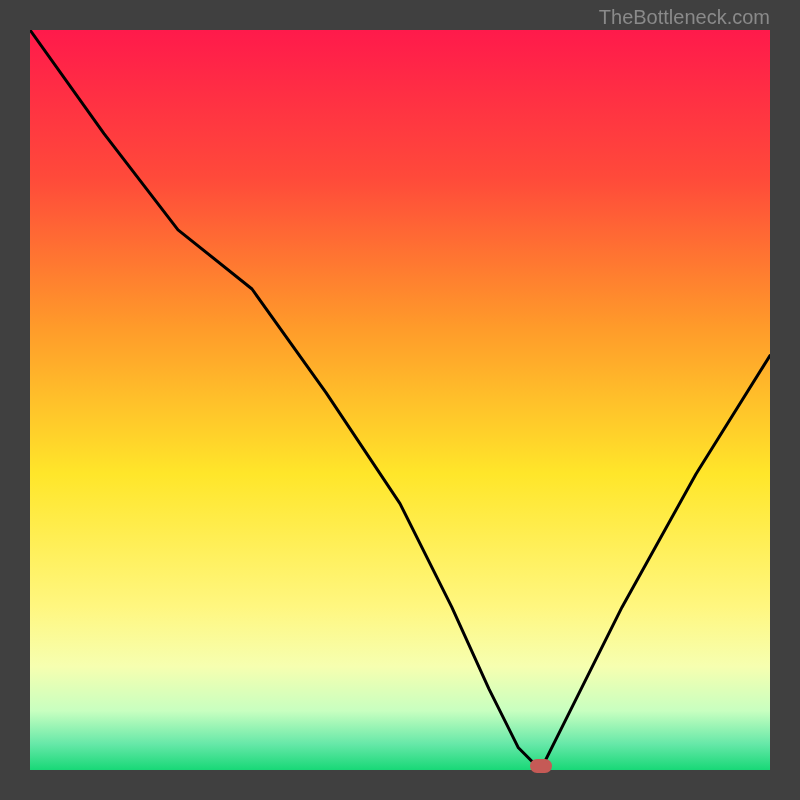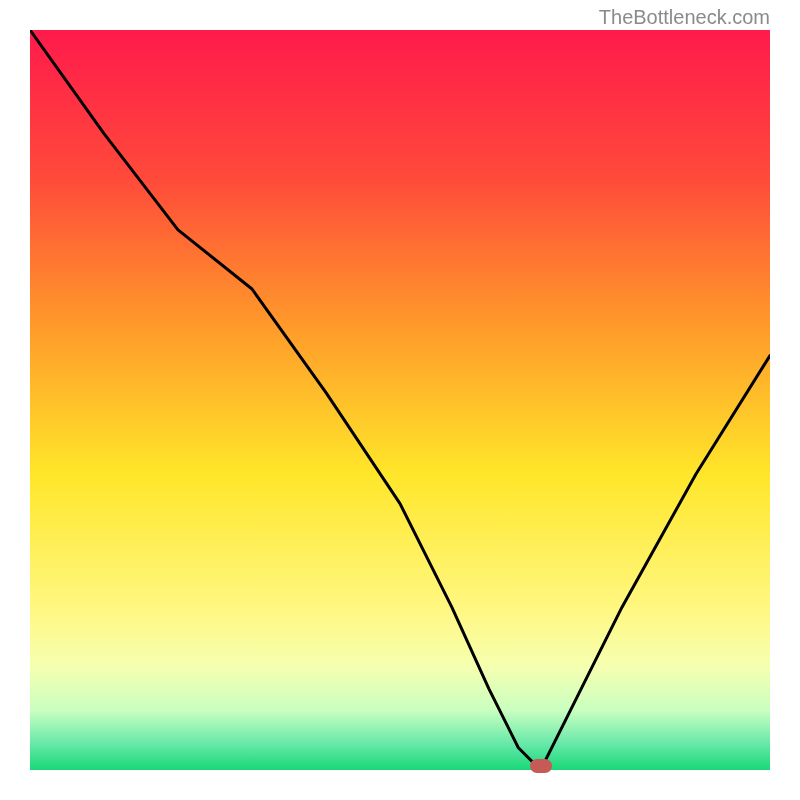--- a/index.html
+++ b/index.html
@@ -7,21 +7,21 @@
     padding: 0;
     width: 800px;
     height: 800px;
     background: #000;
     overflow: hidden;
   }
   .frame {
     position: relative;
     width: 800px;
     height: 800px;
-    background: #ffffff;
+    background: #404040;
   }
   .plot-area {
     position: absolute;
     left: 30px;
     top: 30px;
     width: 740px;
     height: 740px;
   }
   .gradient-bg {
     position: absolute;

